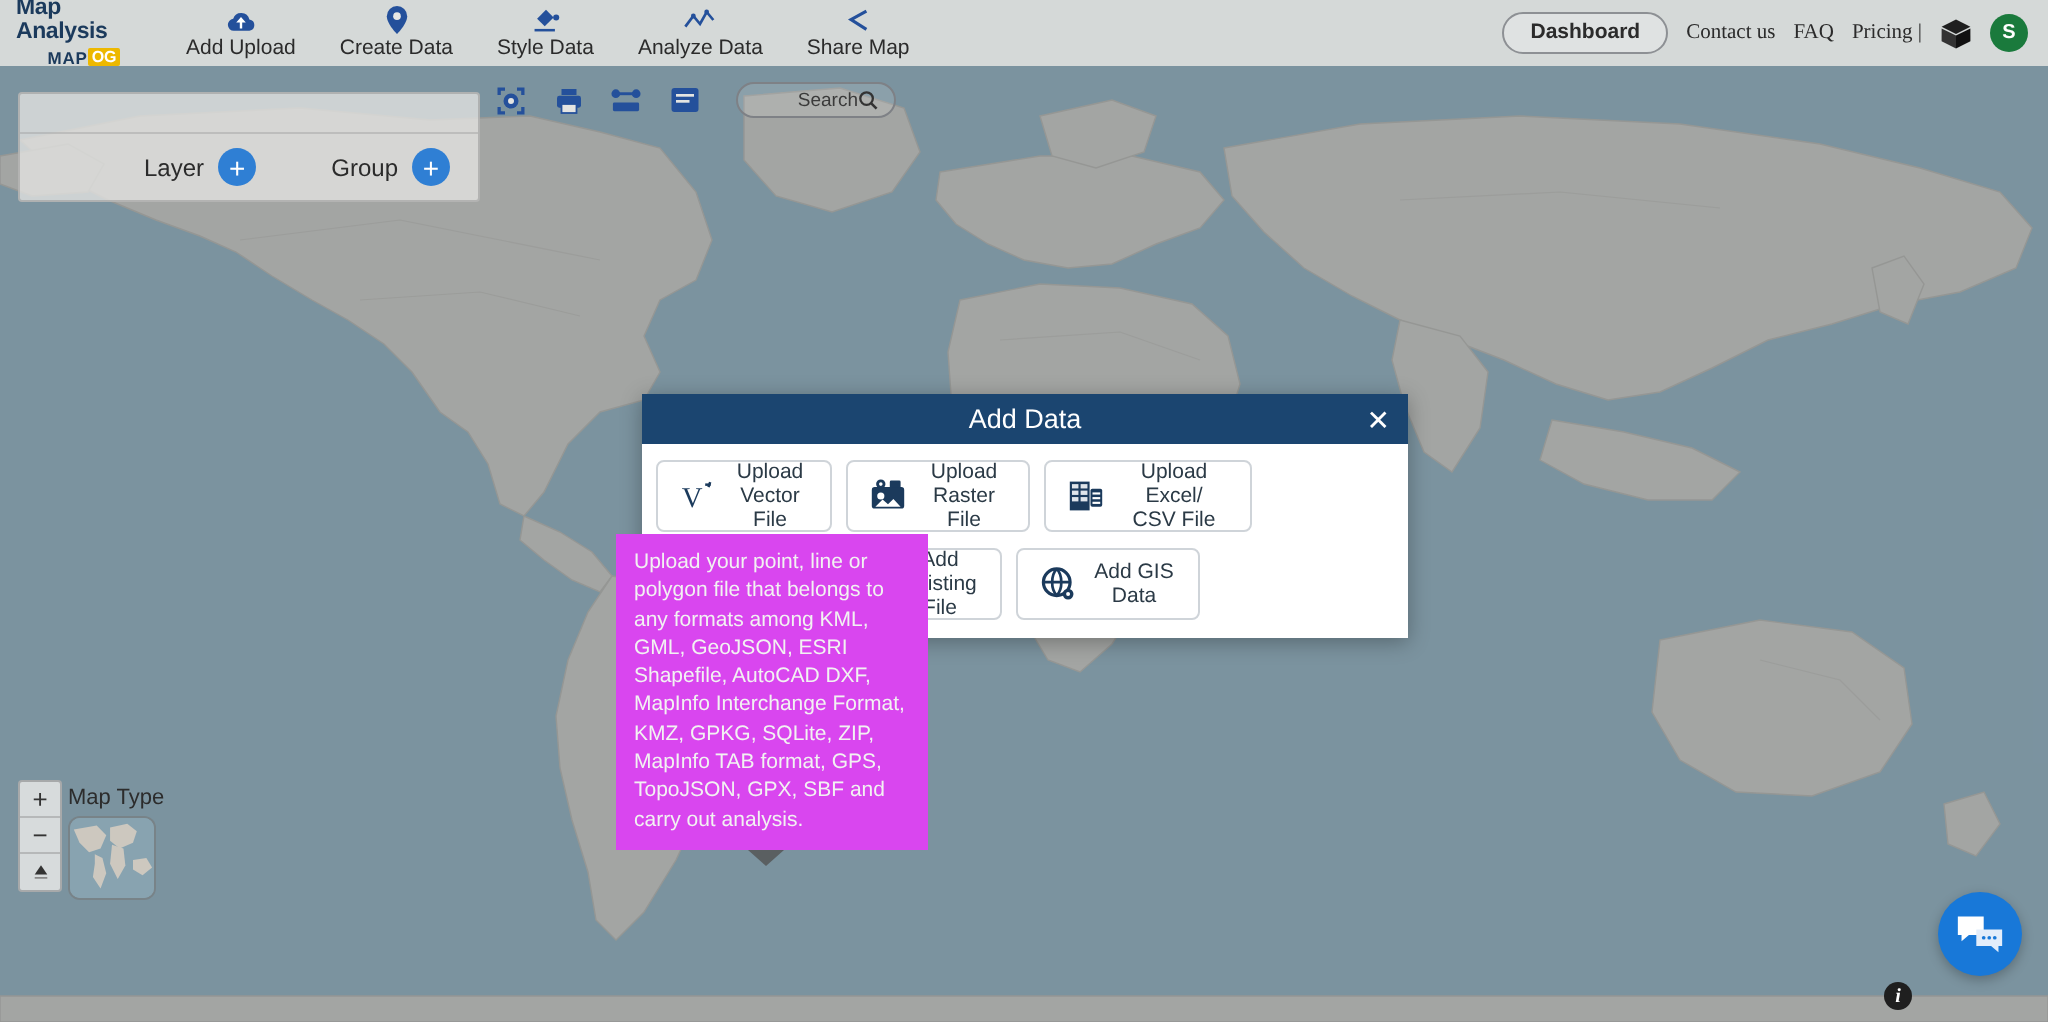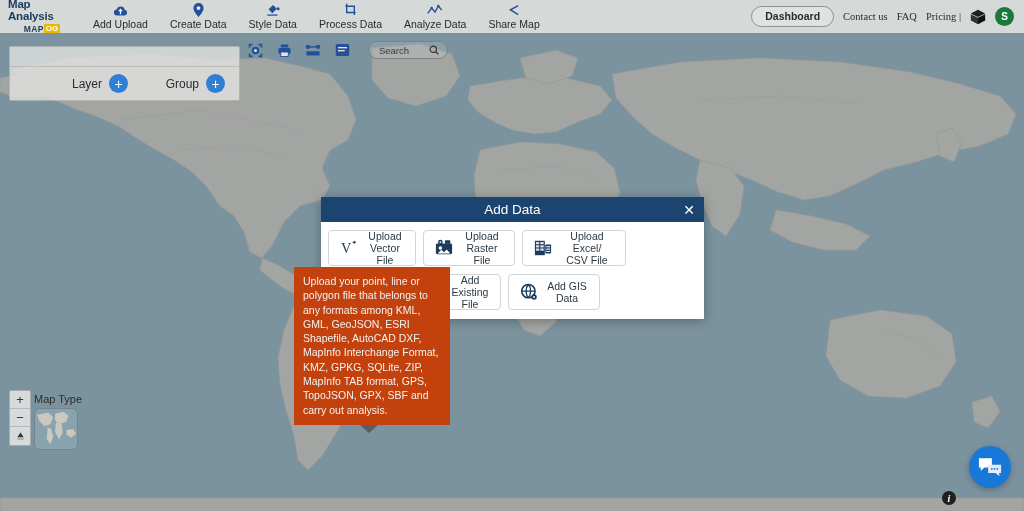--- a/index.html
+++ b/index.html
@@ -71,21 +71,21 @@
     position: absolute; top: 41px; left: 246px;
     display: flex; align-items: center; gap: 11px;
     z-index: 30;
   }
   .tb-icon { width: 18px; height: 18px; display: flex; align-items: center; justify-content: center; cursor: pointer; }
   .search-box {
     margin-left: 6px;
     width: 80px; height: 18px;
     border: 1px solid #7e8186; border-radius: 10px;
     display: flex; align-items: center; justify-content: flex-end;
-    gap: 20px; padding-right: 8px;
+    gap: 0; padding-right: 8px;
     background: rgba(255,255,255,0.12);
     cursor: text;
   }
   .search-text { font-size: 9.5px; color: #3a3a3a; }
 
   
   .layer-panel {
     position: absolute; top: 46px; left: 9px; width: 231px; height: 55px;
     background: rgba(226,226,224,0.80);
     border: 1px solid rgba(150,150,150,0.55);
@@ -165,22 +165,22 @@
   }
   .w-vector { width: 88px; }
   .w-raster { width: 92px; }
   .w-excel  { width: 104px; }
   .w-wms    { width: 78px; }
   .w-exist  { width: 88px; }
   .w-gis    { width: 92px; }
 
   
   .tooltip {
-    position: absolute; left: 294px; top: 267px; width: 156px;
-    background: #c2410c; color: #f2f2f2;
+    position: absolute; left: 308px; top: 267px; width: 156px;
+    background: #d946ef; color: #f2f2f2;
     font-size: 10.5px; line-height: 14.3px;
     padding: 7px 9px 8px 9px;
     z-index: 70;
   }
   .tooltip-arrow {
     position: absolute; left: 66px; bottom: -8px;
     width: 0; height: 0;
     border-left: 9px solid transparent; border-right: 9px solid transparent;
     border-top: 8px solid #5a5f61;
   }
@@ -283,29 +283,20 @@
       </div>
       <div class="nav-item">
         <span class="nav-icon">
           <svg width="14" height="14" viewBox="0 0 22 22">
               <path fill="#24509b" d="M4 10 11 3l6 6-7 7-6-6z"></path>
               <path fill="#24509b" d="M2 18h16v2H2z"></path>
               <circle cx="19" cy="9" r="2.4" fill="#24509b"></circle>
             </svg>
         </span>
         <span class="nav-label">Style Data</span>
-      </div>
-      <div class="nav-item">
-        <span class="nav-icon">
-          <svg width="13" height="14" viewBox="0 0 20 22">
-              <path fill="none" stroke="#24509b" stroke-width="2.2" d="M4 1v14h14"></path>
-              <path fill="none" stroke="#24509b" stroke-width="2.2" d="M2 5h14v14"></path>
-            </svg>
-        </span>
-        <span class="nav-label">Process Data</span>
       </div>
       <div class="nav-item">
         <span class="nav-icon">
           <svg width="16" height="12" viewBox="0 0 24 16">
               <path fill="none" stroke="#24509b" stroke-width="2" d="M1 13 7 5l5 6 5-9 5 6"></path>
               <circle cx="7" cy="5" r="1.8" fill="#24509b"></circle>
               <circle cx="17" cy="2" r="1.8" fill="#24509b"></circle>
             </svg>
         </span>
         <span class="nav-label">Analyze Data</span>

